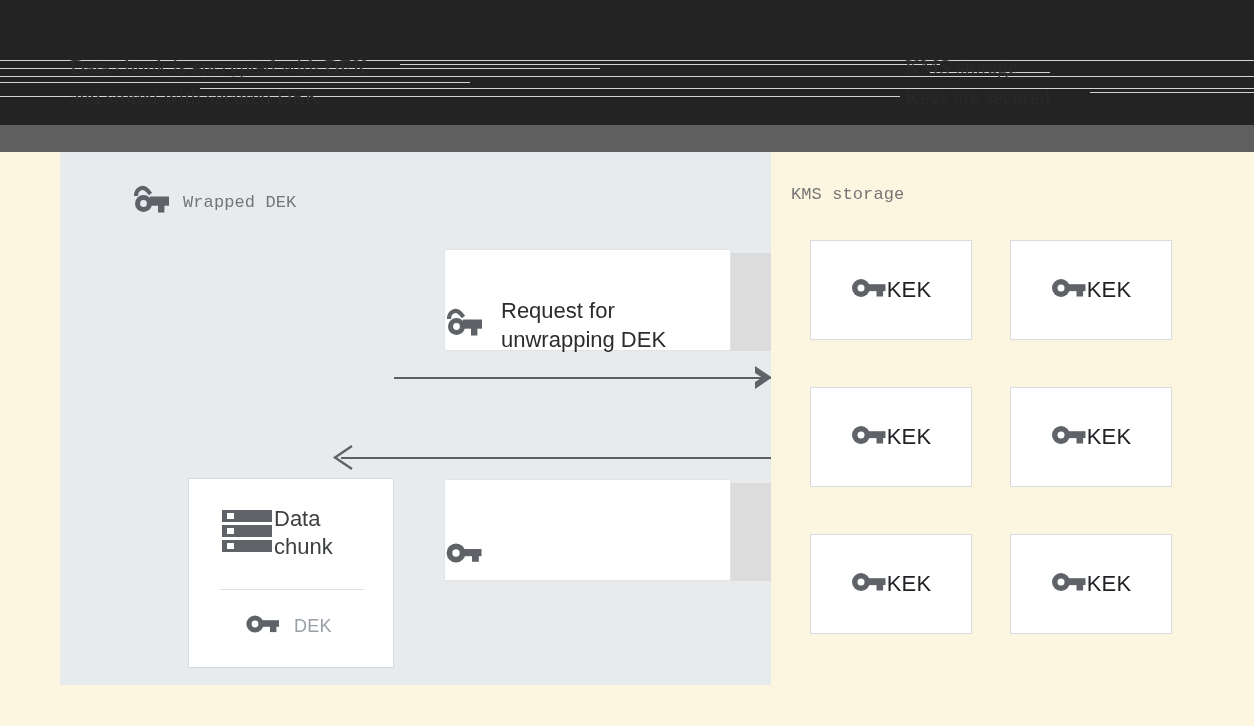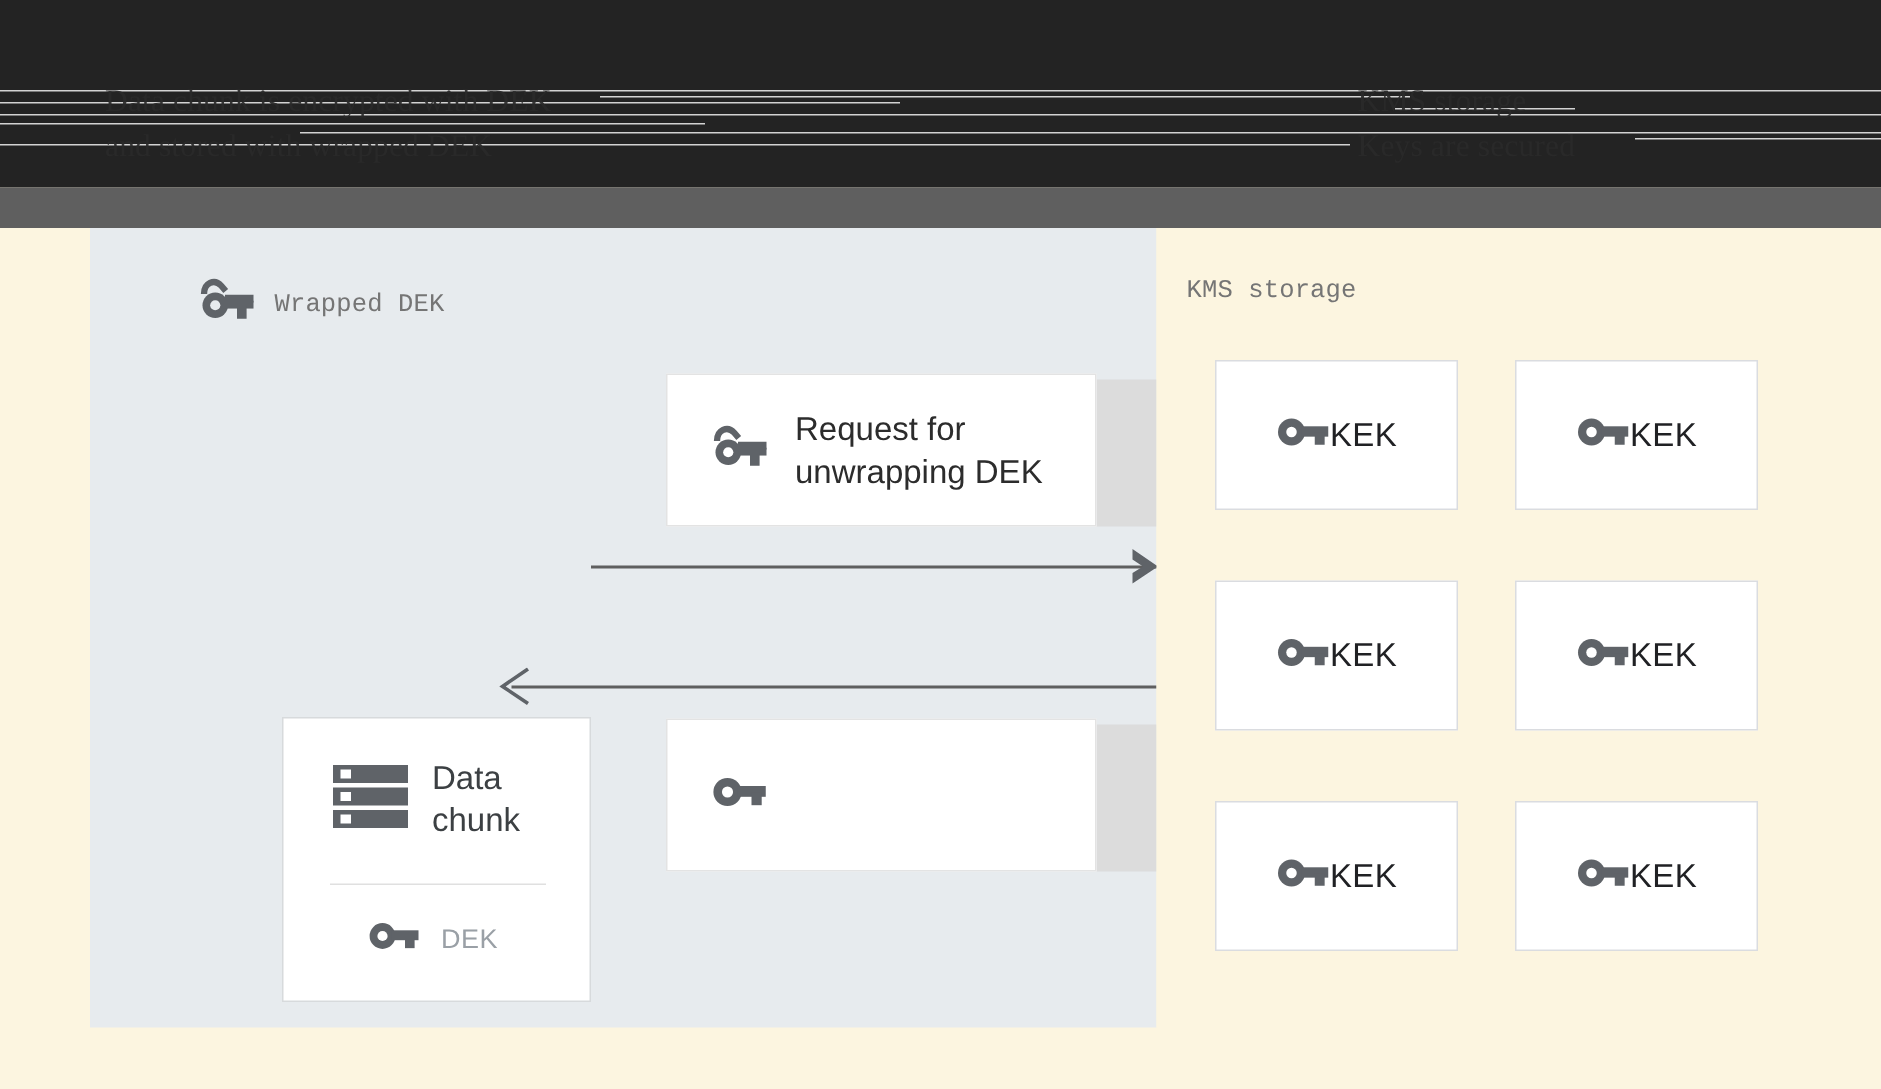--- a/index.html
+++ b/index.html
@@ -102,21 +102,20 @@
     left: 128px; top: 326px;
     width: 206px;
     height: 190px;
     background: #ffffff;
     border: 1px solid #d7dadc;
     box-sizing: border-box;
   }
   #data-chunk-row {
     display: flex;
     align-items: center;
-    gap: 14px;
     position: absolute;
     left: 31px;
     top: 26px;
   }
   #data-chunk-label {
     font-size: 22px;
     color: #3c4043;
     line-height: 28px;
     white-space: pre-line;
   }
@@ -152,22 +151,22 @@
   }
   .message-card-shadow {
     position: absolute;
     background: #dcdcdc;
   }
   .message-row {
     display: flex;
     align-items: center;
     gap: 18px;
     height: 100%;
-    padding-left: 29px;
     box-sizing: border-box;
+    margin-top: 25px;
   }
   .message-label {
     font-size: 22px;
     color: #2c2c2c;
     line-height: 29px;
     white-space: pre-line;
   }
 
   #request-card       { left: 384px; top: 97px; width: 287px; height: 102px; }
   #request-card-shadow{ left: 671px; top: 101px; width: 40px;  height: 98px; }
@@ -230,21 +229,21 @@
   <div class="scanline" style="left:0;   top:60px;  width:1254px;"></div>
   <div class="scanline" style="left:0;   top:68px;  width:600px;"></div>
   <div class="scanline" style="left:0;   top:76px;  width:1254px;"></div>
   <div class="scanline" style="left:0;   top:82px;  width:470px;"></div>
   <div class="scanline" style="left:200px;top:88px;  width:1054px;"></div>
   <div class="scanline" style="left:0;   top:96px;  width:900px;"></div>
   <div class="scanline" style="left:1090px;top:92px; width:164px;"></div>
   <div class="scanline" style="left:400px;top:64px; width:540px;"></div>
   <div class="scanline" style="left:930px;top:72px; width:120px;"></div>
 
-  <div class="header-text-block" id="header-left-text"><span>Data chunk is encrypted with DEK</span><br><span>and stored with wrapped DEK</span></div>
+  <div class="header-text-block" id="header-left-text"><span>Data chunk is encrypted with DEK</span><br><span>and stored with secured DEK</span></div>
 
   <div class="header-text-block" id="header-right-text"><span>KMS storage</span><br><span>Keys are secured</span></div>
 </div>
 <div id="header-gray-band"></div>
 
 <div id="left-panel">
 
   <div class="panel-heading" id="wrapped-dek-heading-wrap" style="left:72px; top:33px; display:flex; align-items:center; gap:13px;">
     <span class="icon-key-wrapped">
       <svg width="38" height="30" viewBox="0 0 38 30" aria-hidden="true">

